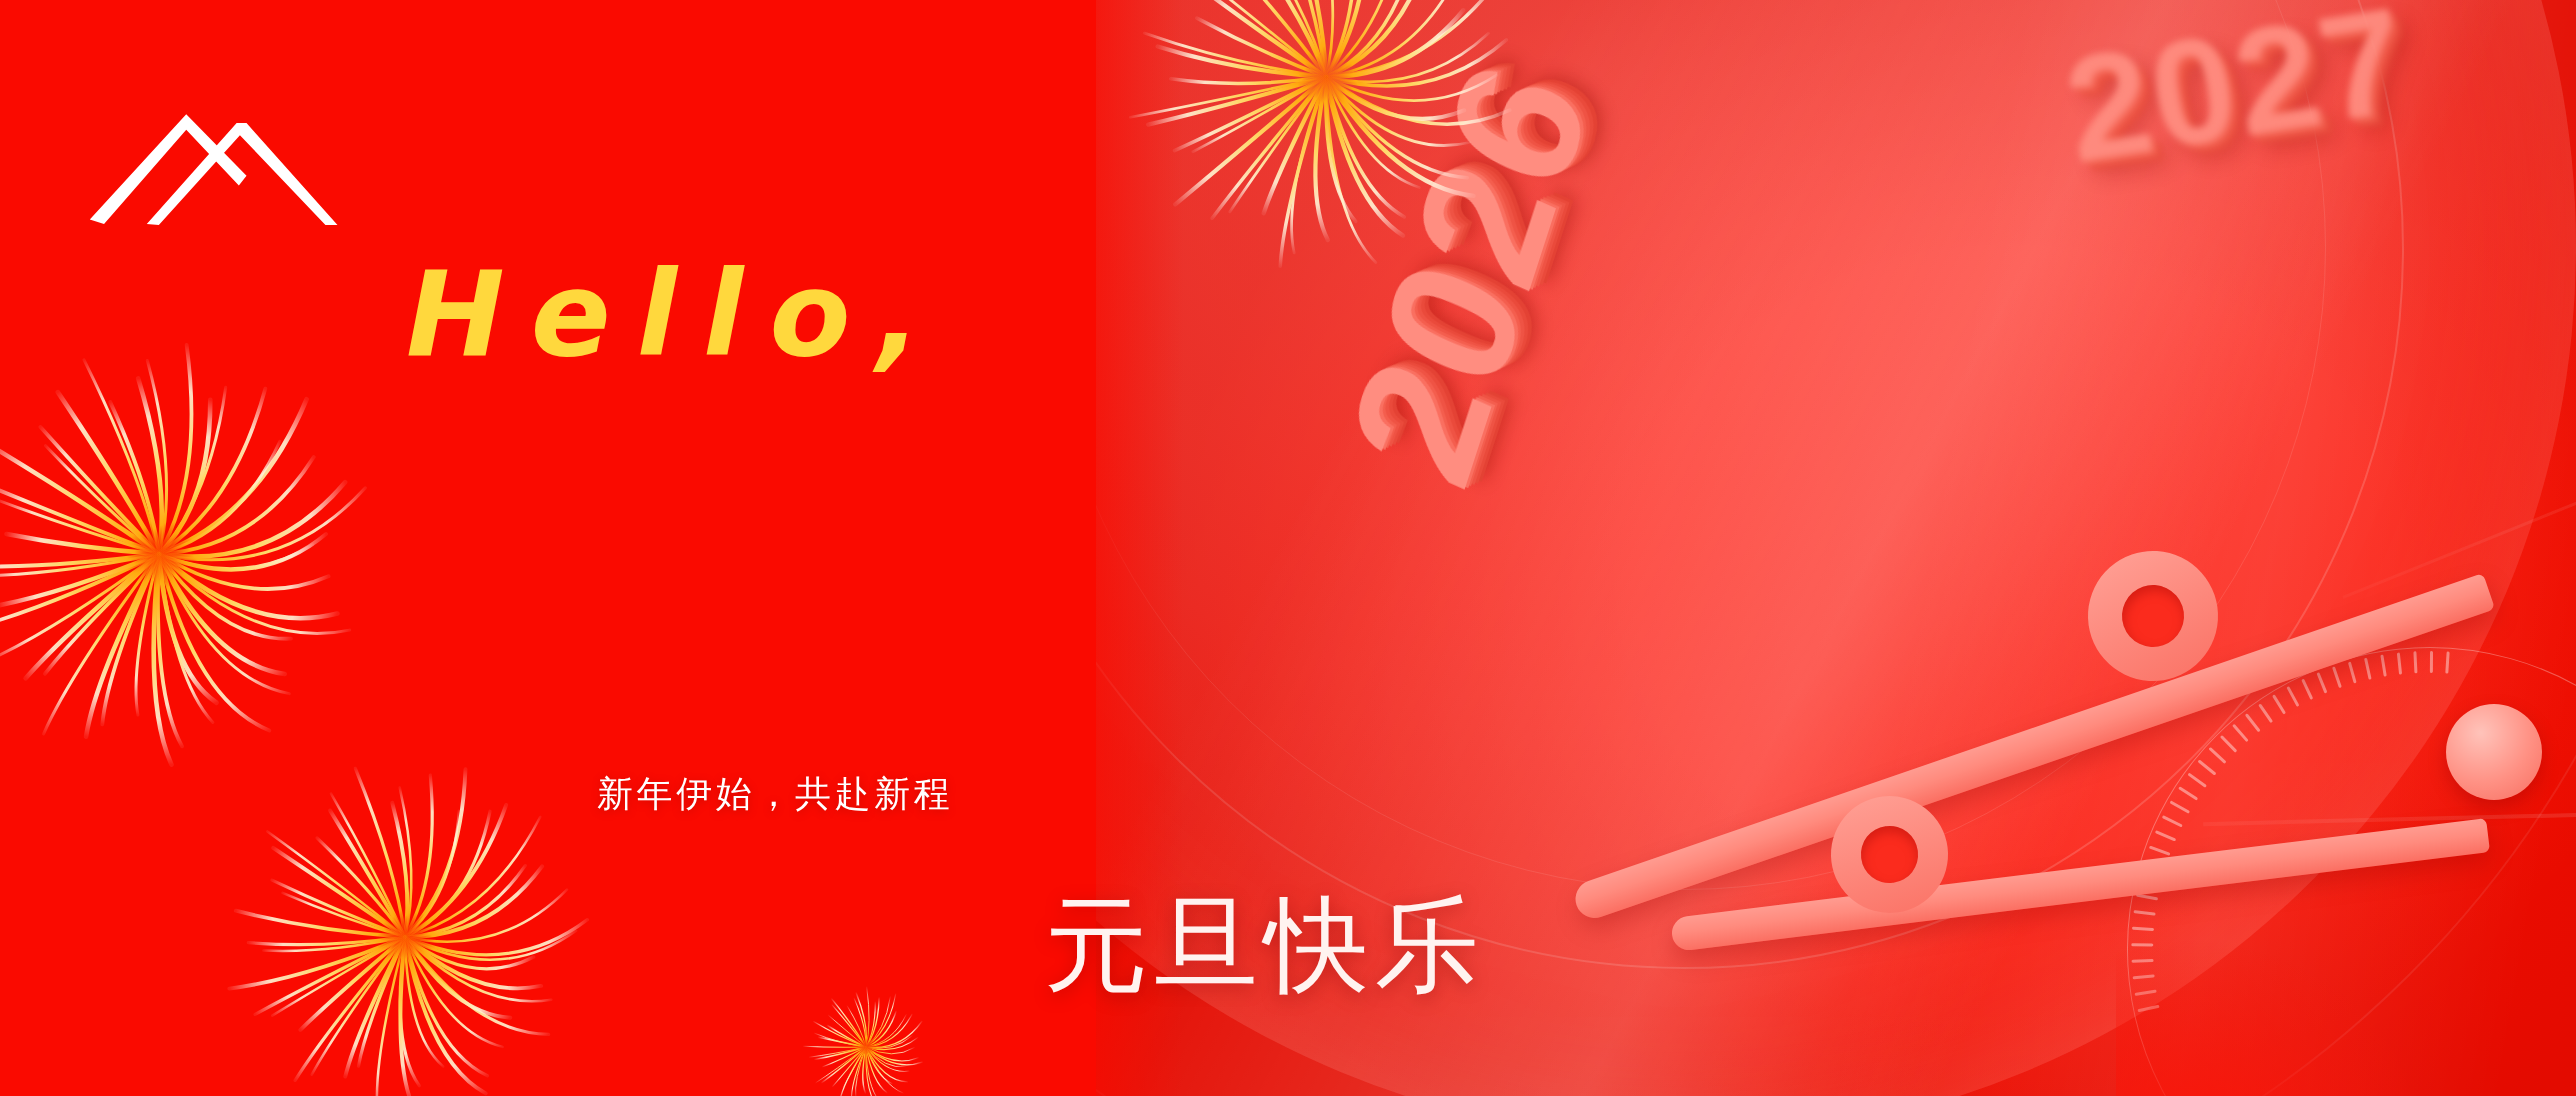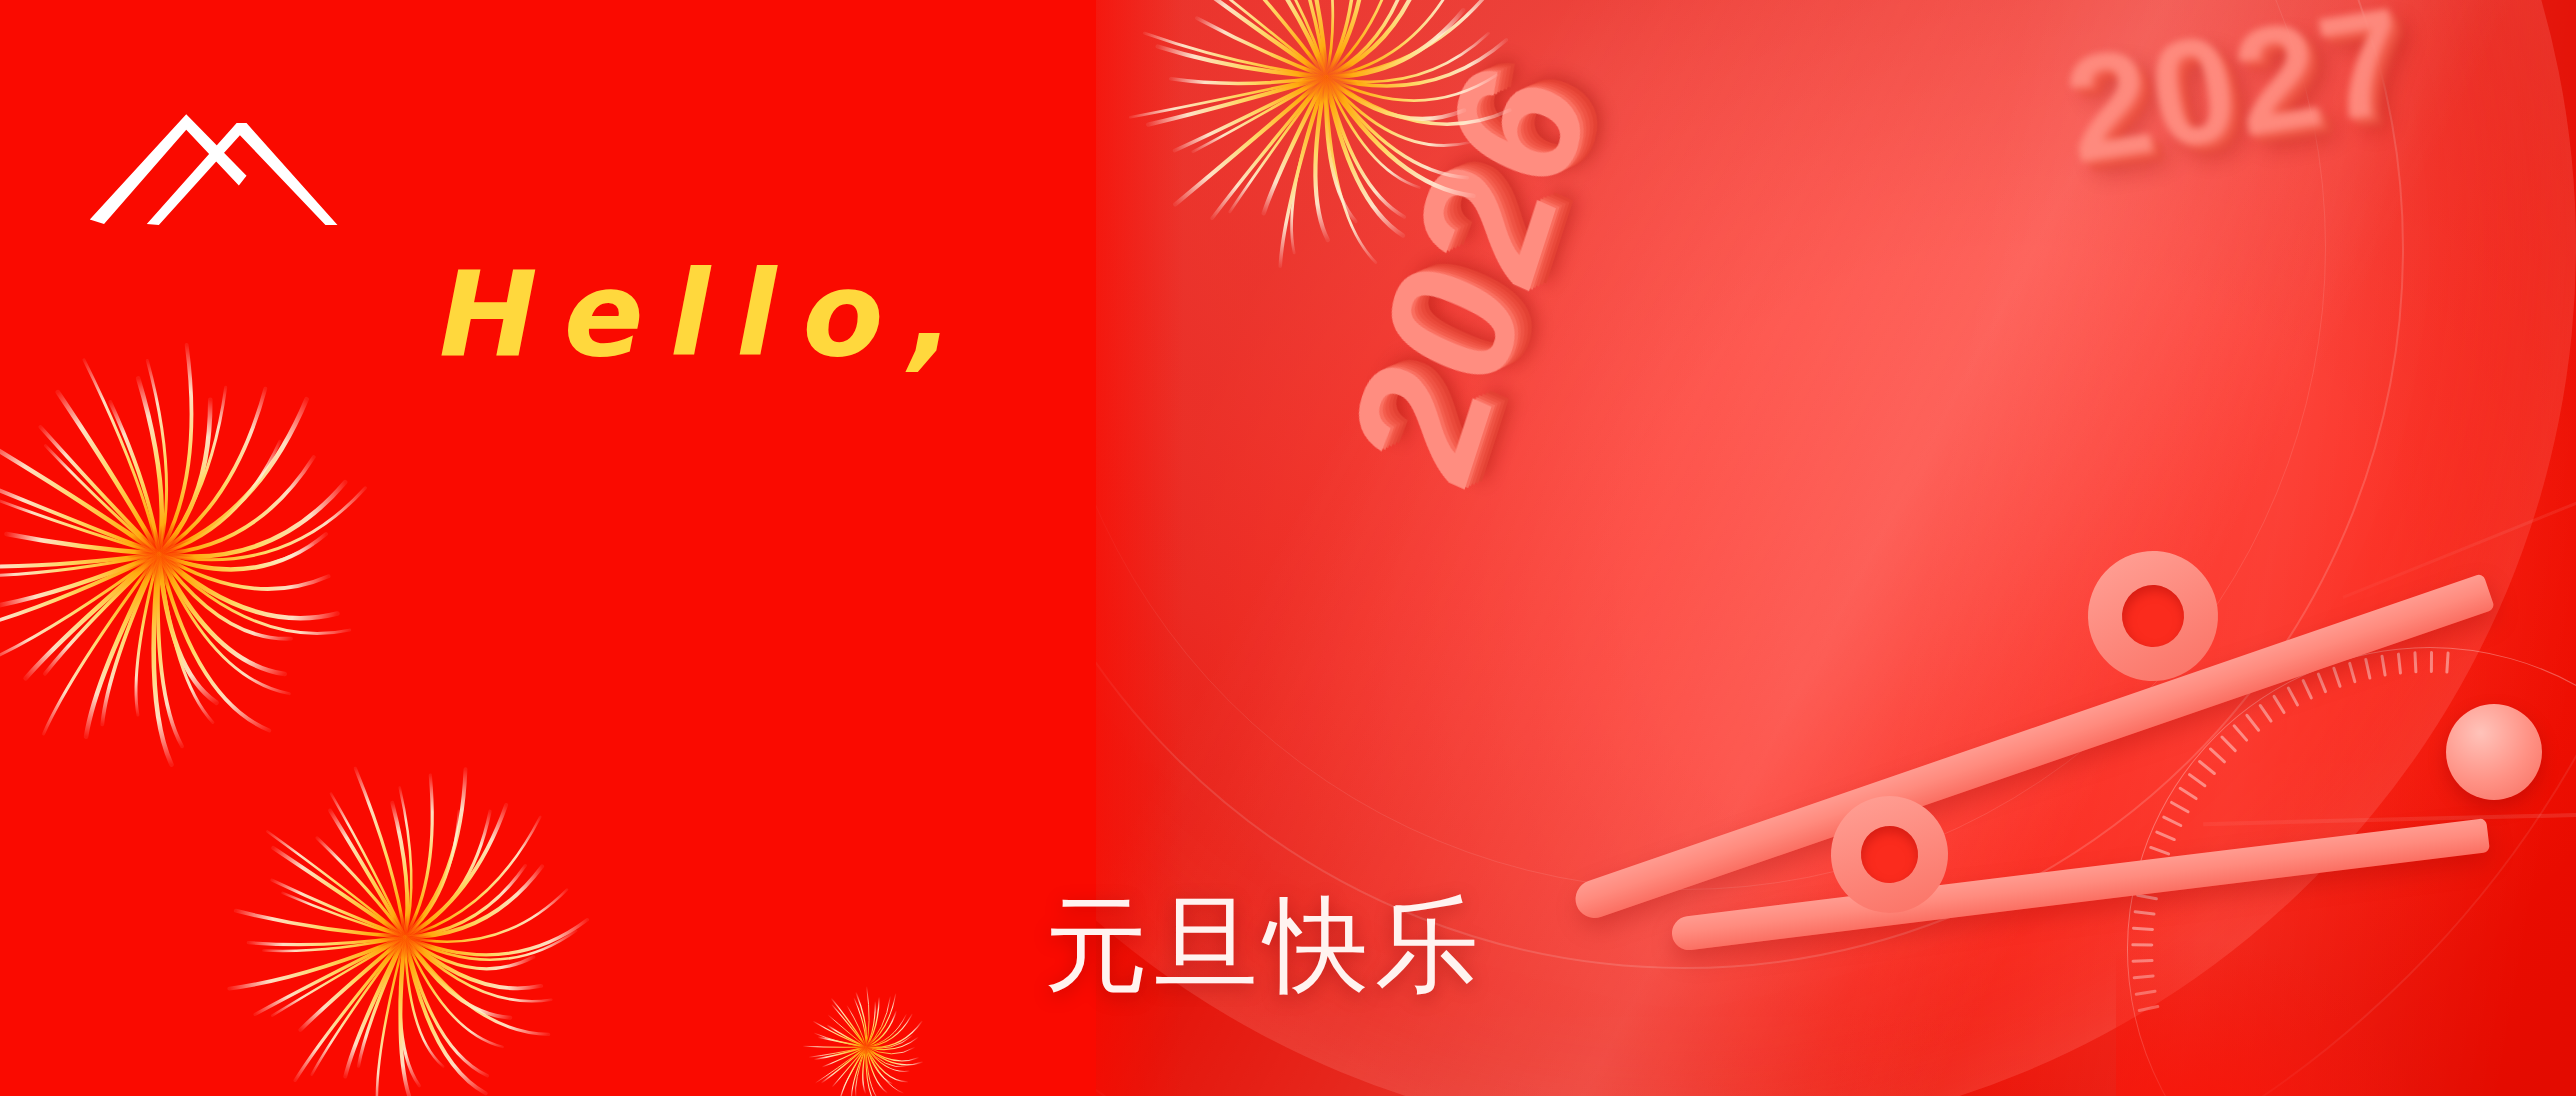--- a/index.html
+++ b/index.html
@@ -165,21 +165,20 @@
 
   
   .t-hello{
     position:absolute;left:406px;top:255px;z-index:9;
     font-family:"DejaVu Sans", sans-serif;
     font-style:italic;font-weight:bold;
     font-size:118px;line-height:1;
     color:#ffd83d;
     letter-spacing:.22em;
     white-space:nowrap;
-    margin-left:33px;
   }
   .t-newyear{
     position:absolute;left:378px;top:493px;z-index:9;
     font-family:"DejaVu Sans", sans-serif;
     font-style:italic;font-weight:bold;
     font-size:118px;line-height:1;
     color:#ffd83d;
     letter-spacing:.22em;
     white-space:nowrap;
   }
@@ -2054,16 +2053,17 @@
             <stop offset="48%" stop-color="#ffd86a" stop-opacity="1"></stop>
             <stop offset="78%" stop-color="#fff0d4" stop-opacity=".92"></stop>
             <stop offset="100%" stop-color="#ffffff" stop-opacity=".08"></stop>
           </linearGradient>
         </defs>
         <path d="M100 100 Q135.7 110.1 163.0 88.6" stroke="url(#fwg3_43)" stroke-width="1.33" stroke-linecap="round" fill="none"></path>
       </g>
   </svg>
 
   <div class="t-hello">Hello,</div>
+  <div class="t-sub">新年伊始，共赴新程</div>
   <div class="t-big">元旦快乐</div>
 
 </div>
 
 
 </body></html>

